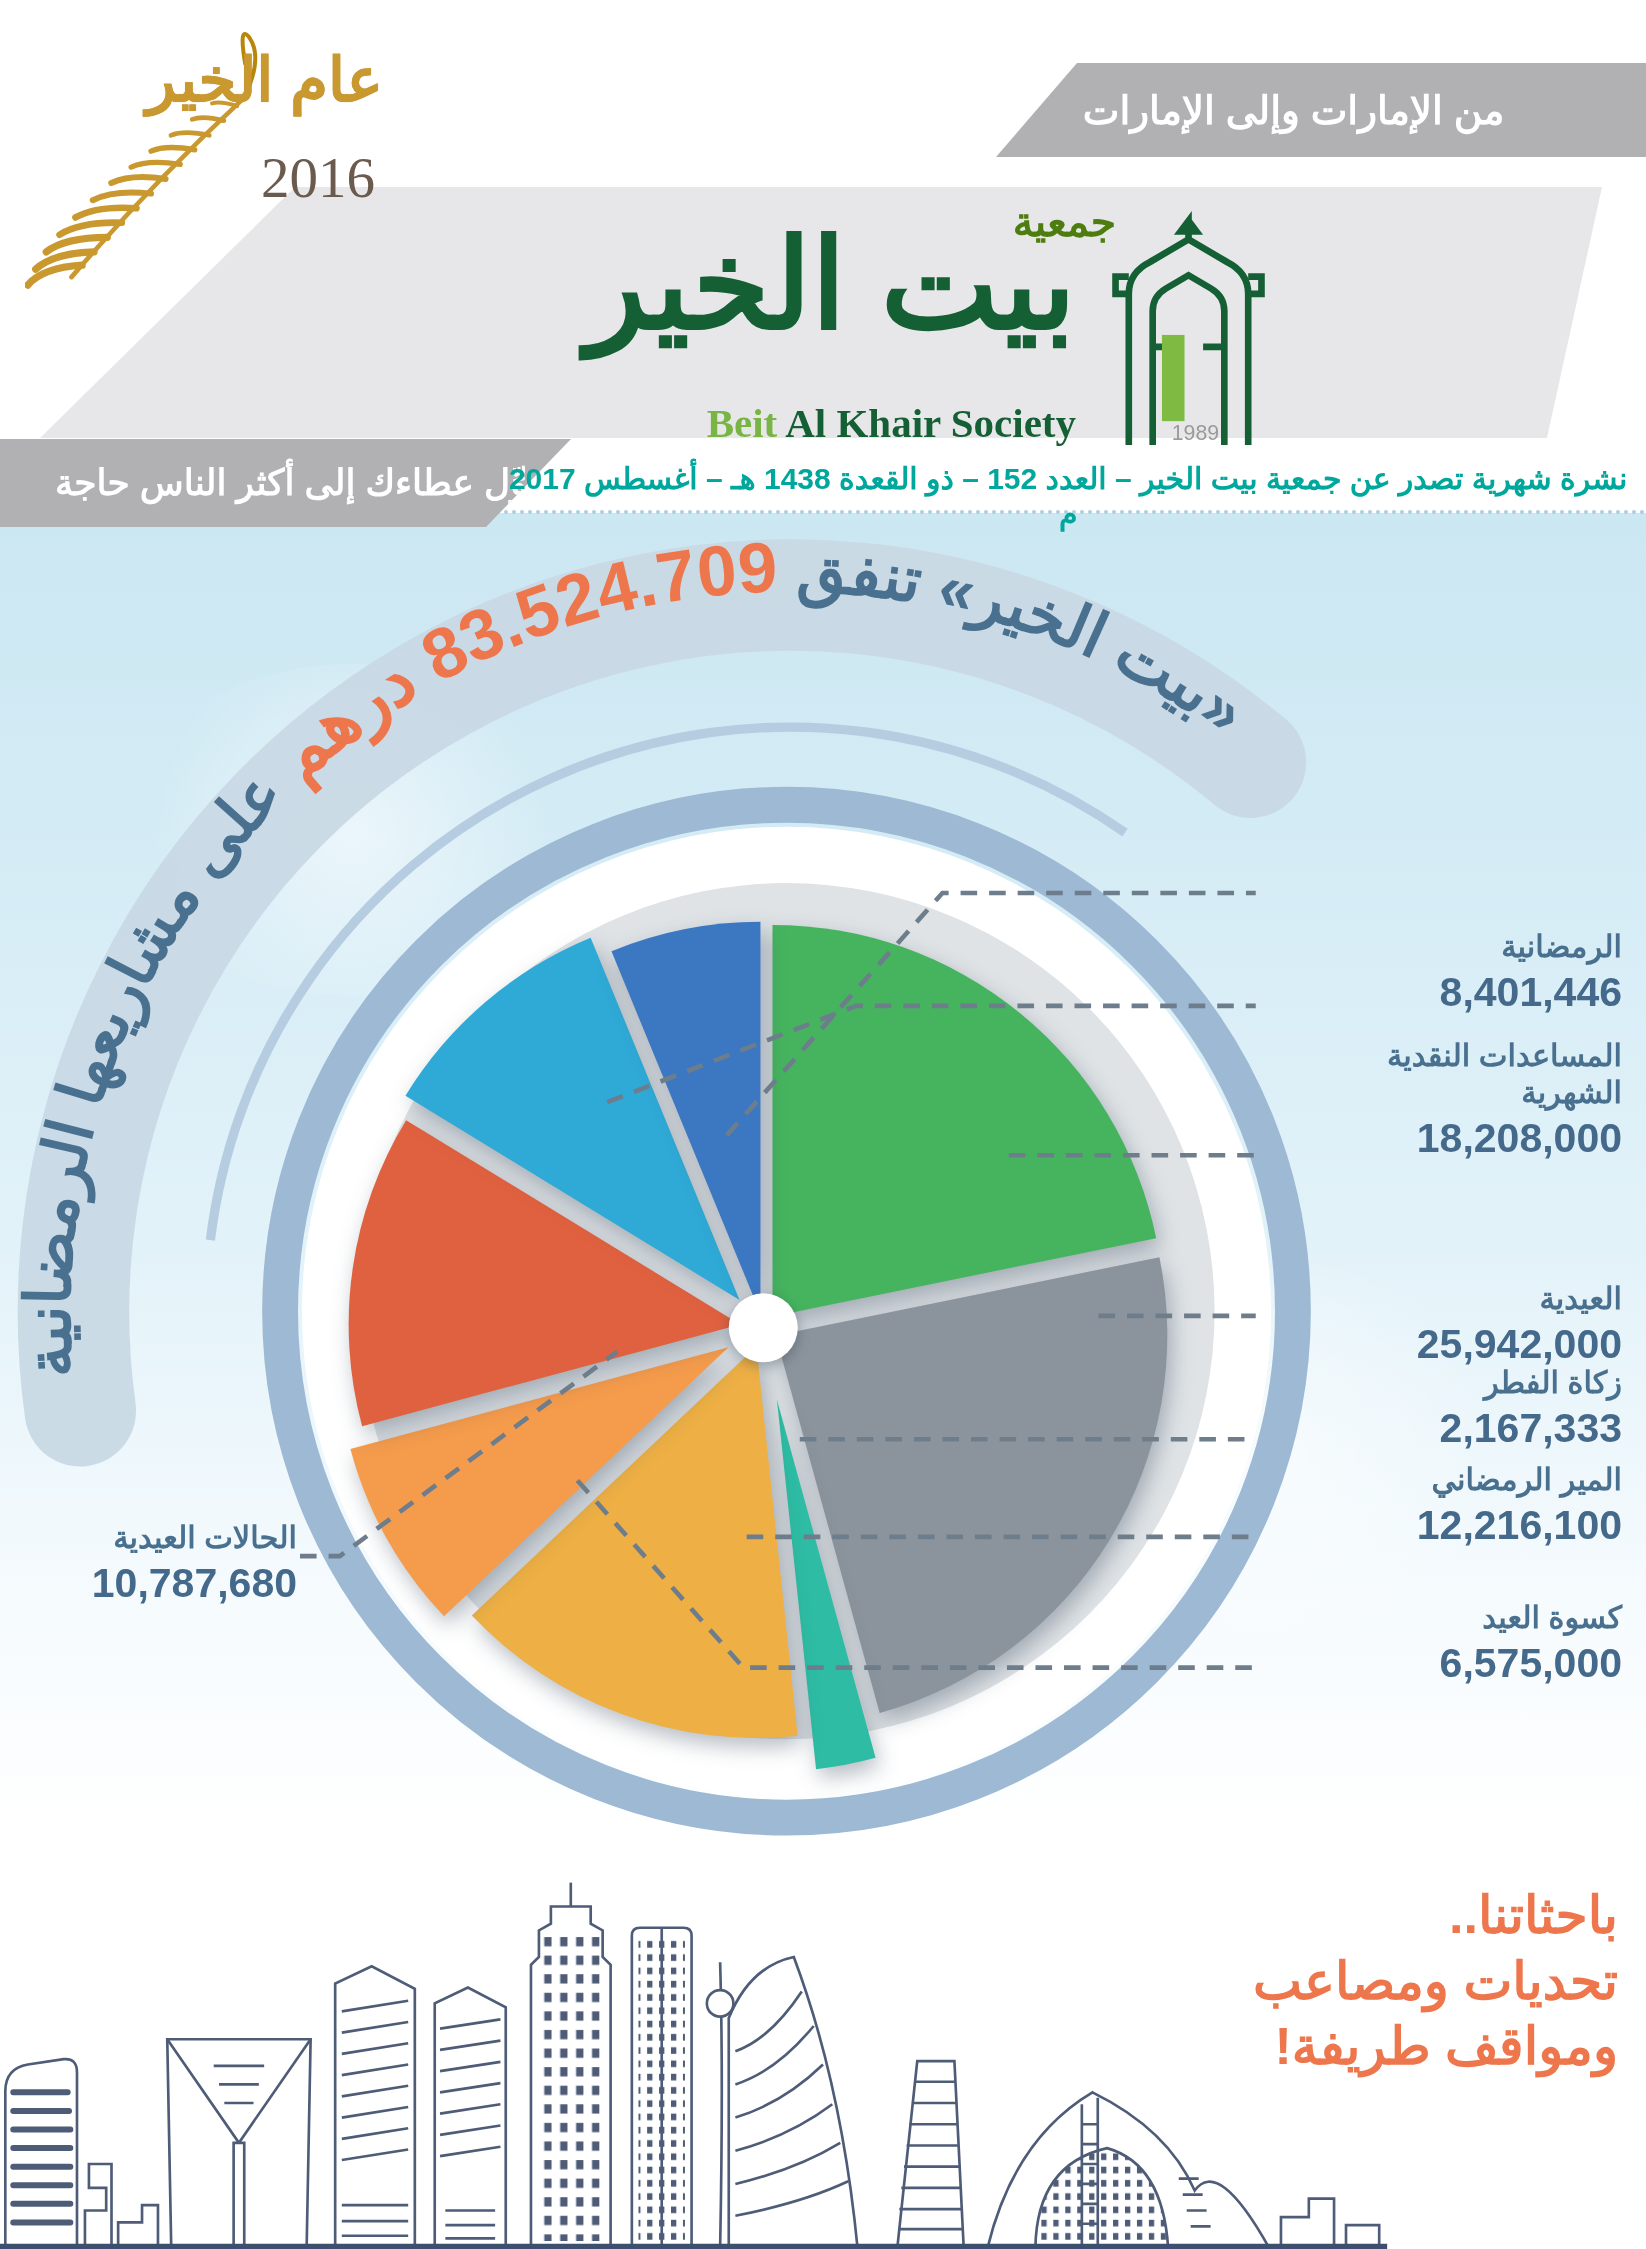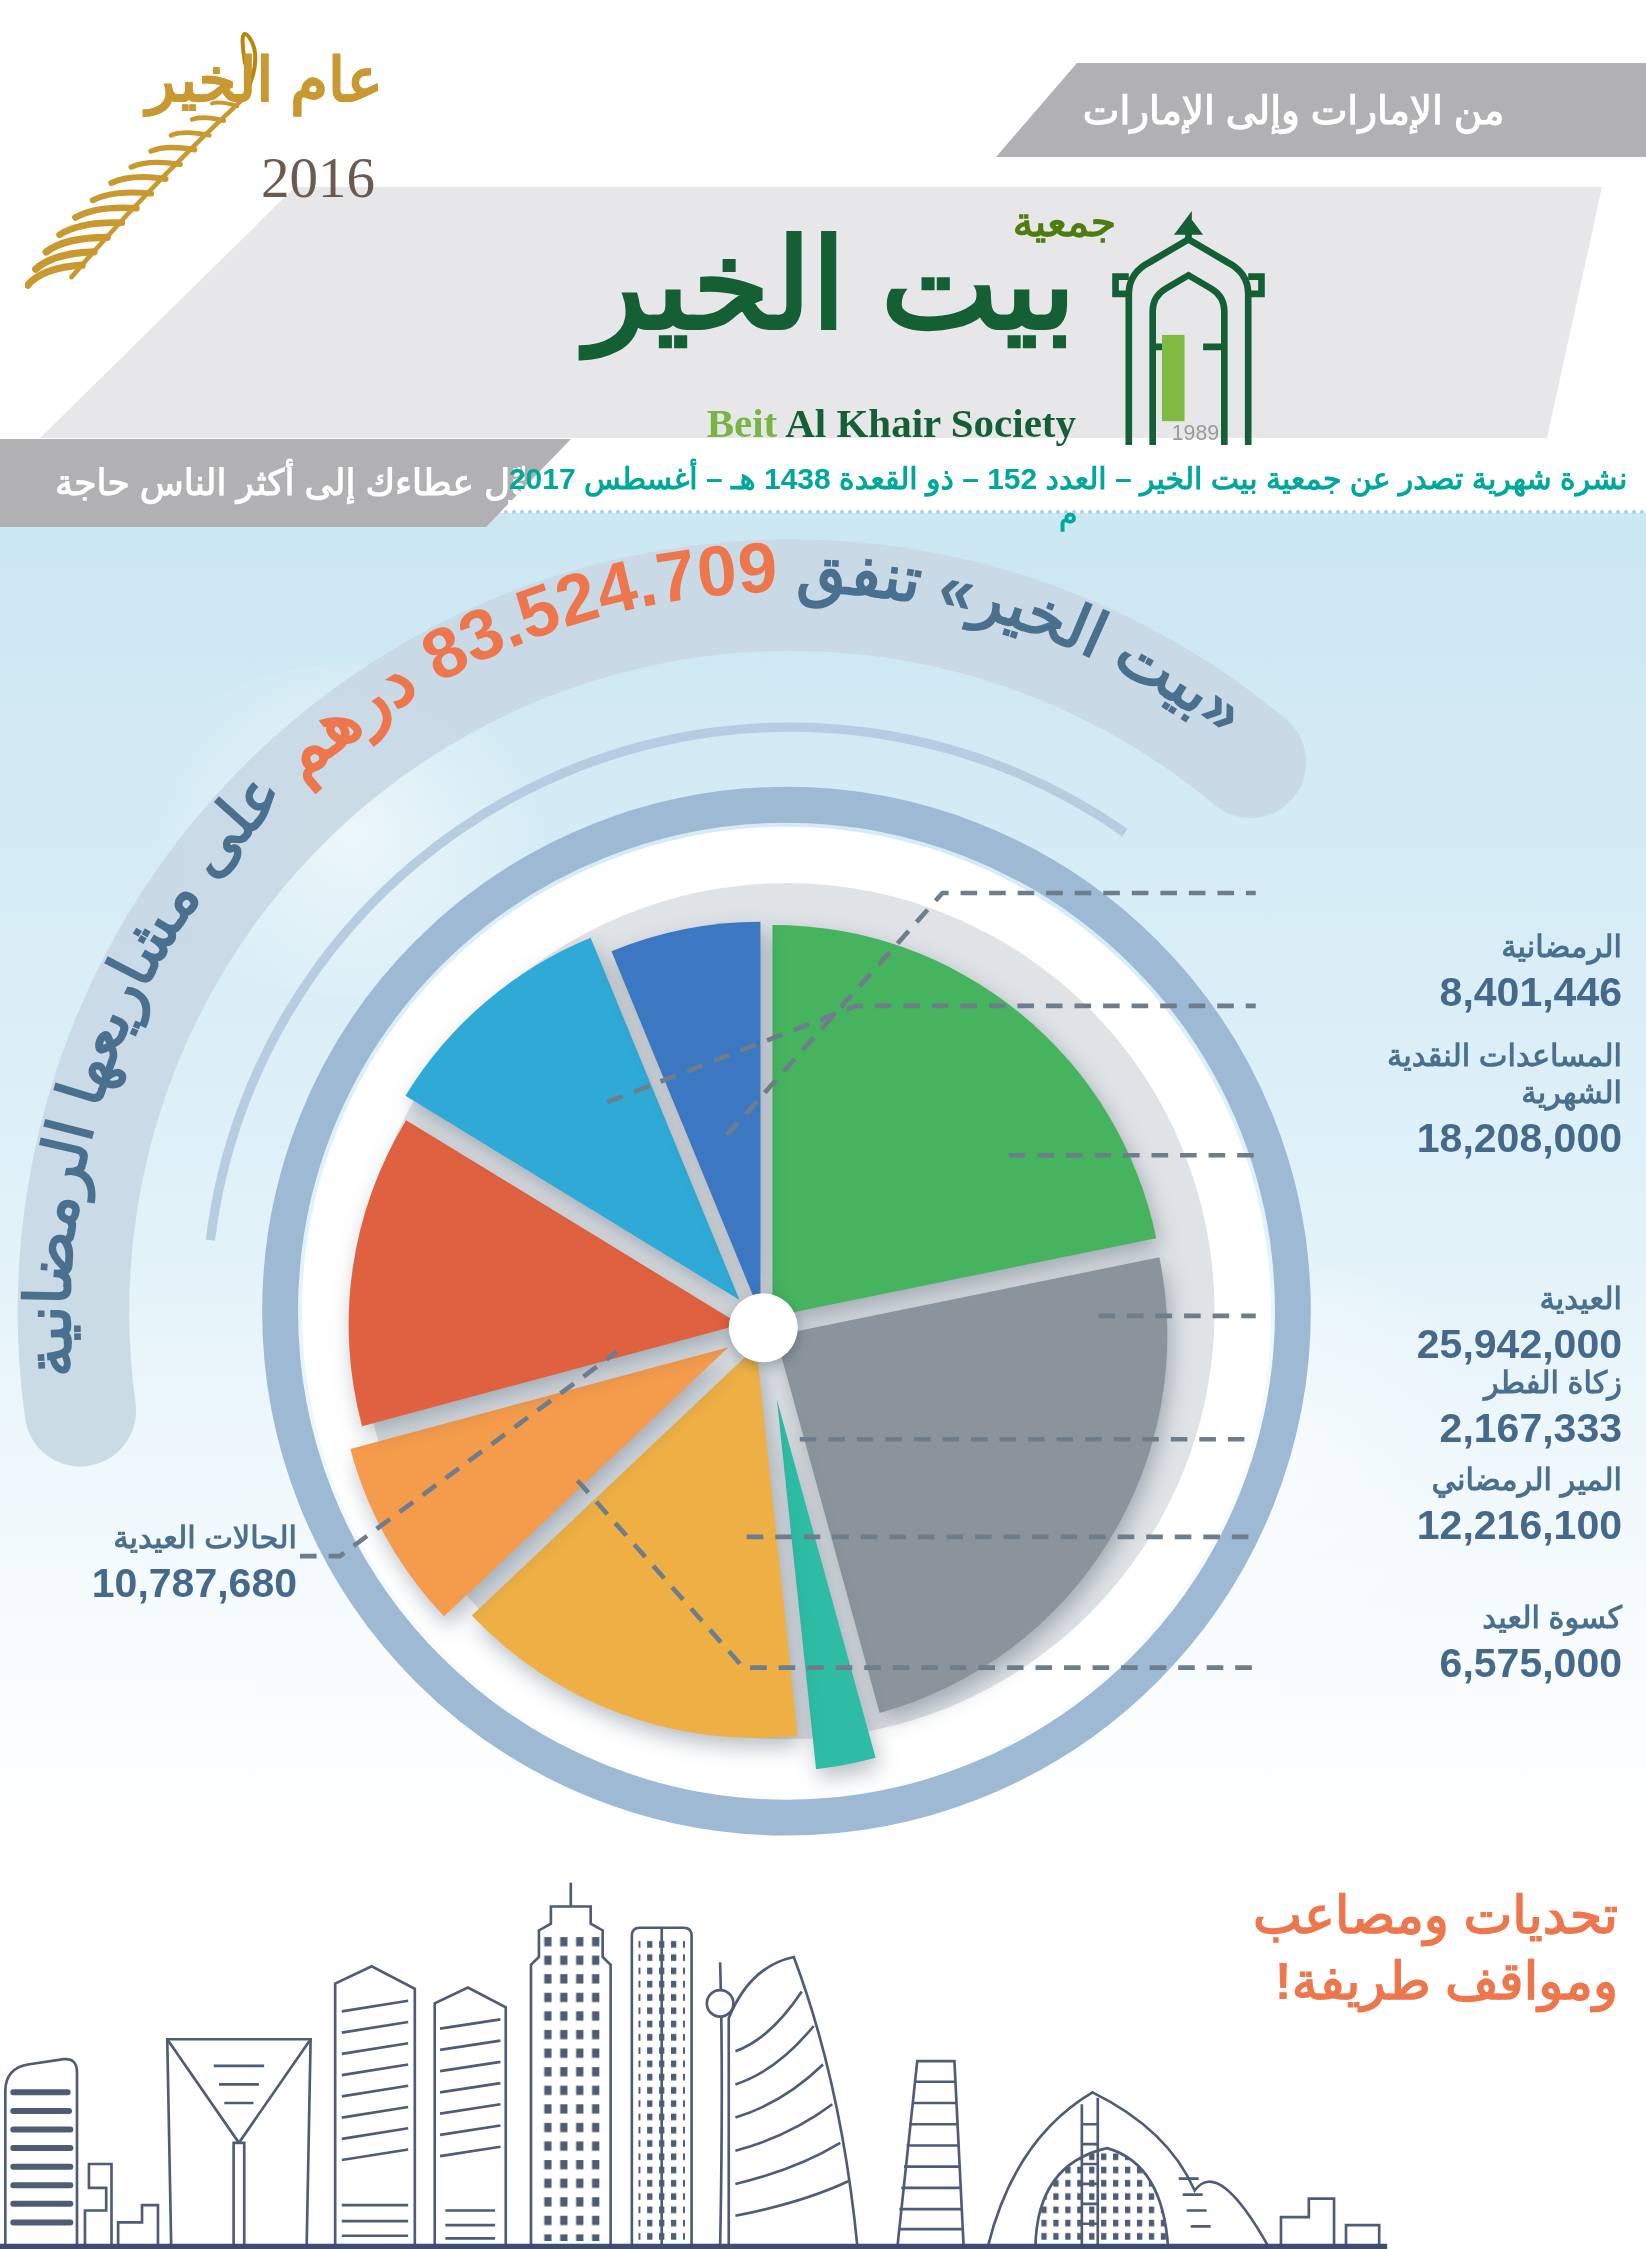--- a/index.html
+++ b/index.html
@@ -223,17 +223,18 @@
   <div class="slabel s6">
     <div class="lt">كسوة العيد</div>
     <div class="ln">6,575,000</div>
   </div>
   <div class="slabel s7">
     <div class="lt">الحالات العيدية</div>
     <div class="ln">10,787,680</div>
   </div>
 
   <div class="teaser">
+    <div>باحثاتنا..</div>
     <div>تحديات ومصاعب</div>
     <div>ومواقف طريفة!</div>
   </div>
 </div>
 
 
 </body></html>

